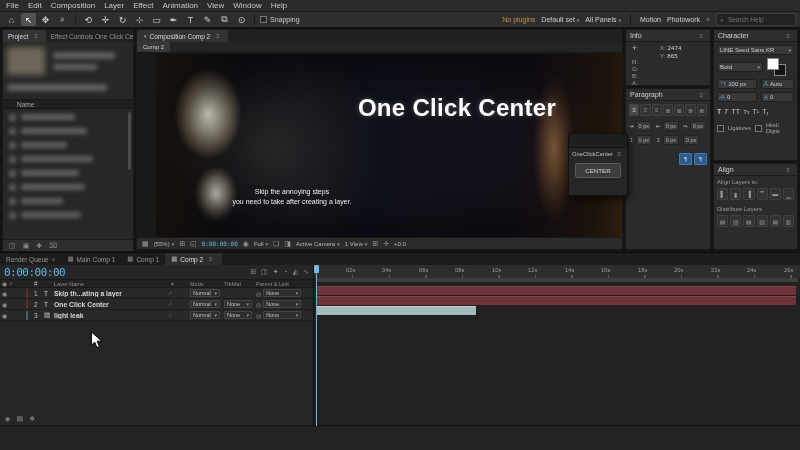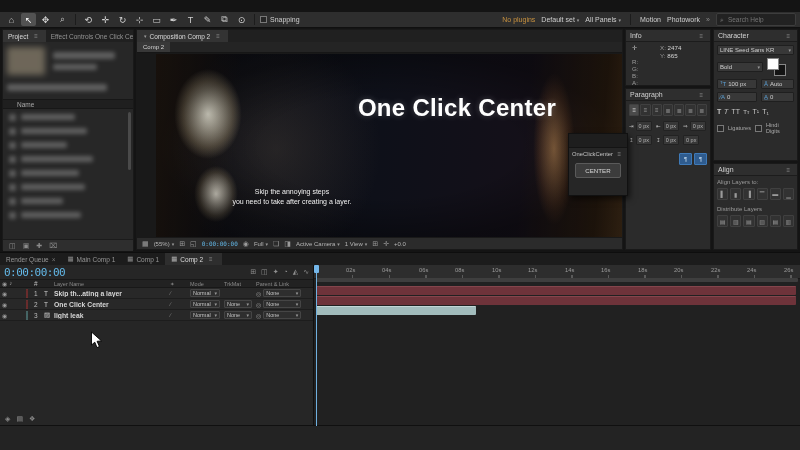--- a/index.html
+++ b/index.html
@@ -138,20 +138,31 @@
   .cursor{position:absolute;left:90px;top:331px;z-index:50}
 
   .r{display:flex;align-items:center}
   .mt2{margin-top:2px}
 </style>
 </head>
 <body>
 
 <div class="app">
 
+  <div class="menubar">
+    <span>File</span>
+    <span>Edit</span>
+    <span>Composition</span>
+    <span>Layer</span>
+    <span>Effect</span>
+    <span>Animation</span>
+    <span>View</span>
+    <span>Window</span>
+    <span>Help</span>
+  </div>
 
   <div class="toolbar">
     <span class="tool">⌂</span>
     <span class="tool active">↖</span>
     <span class="tool">✥</span>
     <span class="tool">⌕</span>
     <span class="tsep"></span>
     <span class="tool">⟲</span>
     <span class="tool">✛</span>
     <span class="tool">↻</span>

